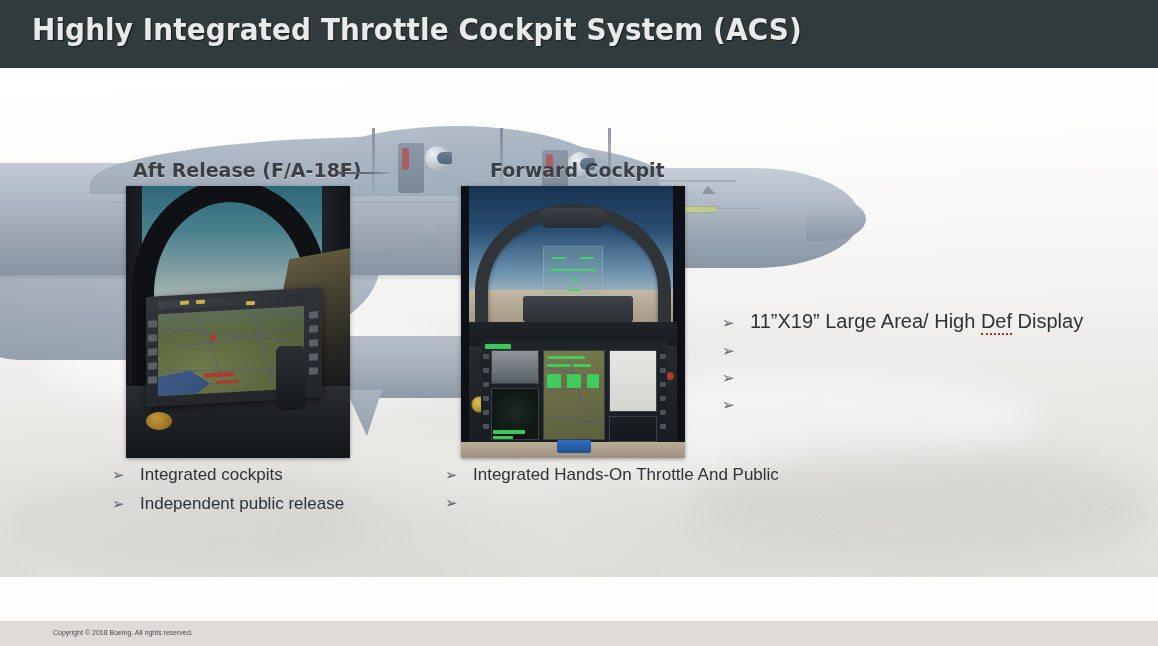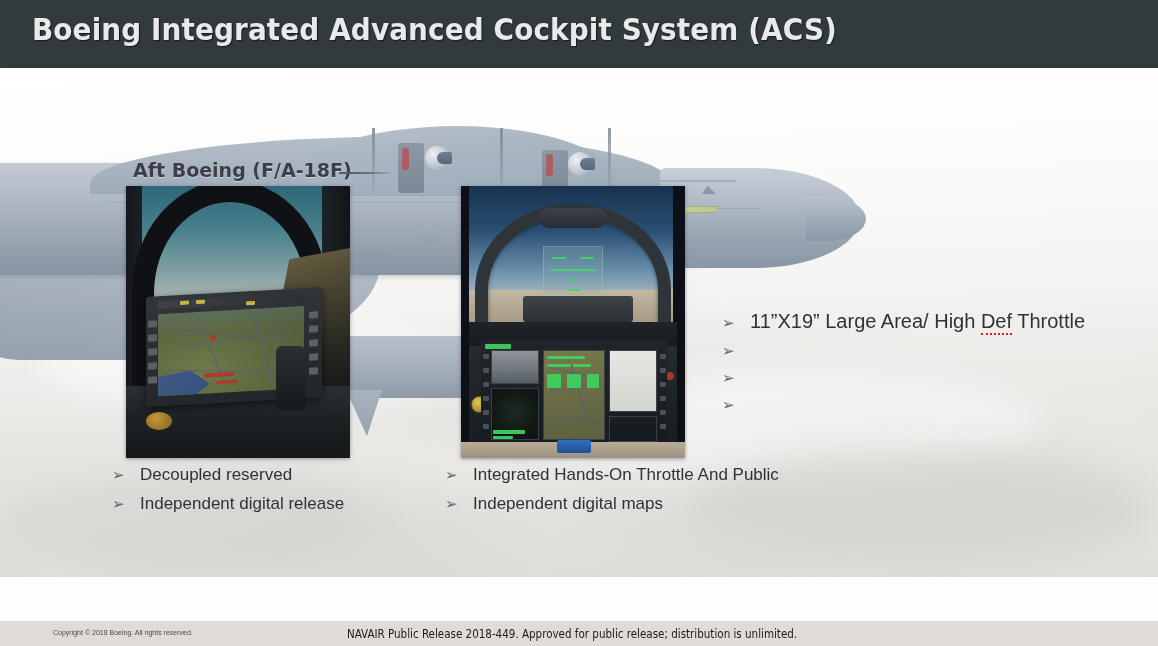--- a/index.html
+++ b/index.html
@@ -582,25 +582,26 @@
       <div class="panel-line pl2"></div>
       <div class="panel-line pl3"></div>
       <div class="panel-line pl4"></div>
       <div class="hud-glass"></div>
       <div class="vent"></div>
       <div class="natl-mark"></div>
     </div>
   </div>
 
   <div class="title-bar">
-    <div class="title-text">Boeing Integrated Advanced Cockpit System (ACS)</div>
+    <div class="title-text">Highly Integrated Throttle Cockpit System (ACS)</div>
   </div>
 
-  <div class="cockpit-label lbl-aft">Aft Boeing (F/A-18F)</div>
+  <div class="cockpit-label lbl-aft">Aft Release (F/A-18F)</div>
   <div class="leader-line"></div>
+  <div class="cockpit-label lbl-fwd">Forward Cockpit</div>
 
   <div class="photo photo-aft">
     <div class="aft-sky"></div>
     <div class="aft-ground"></div>
     <div class="aft-horizon-haze"></div>
     <div class="aft-left-dark"></div>
     <div class="aft-right-dark"></div>
     <div class="aft-canopy-arch"></div>
     <div class="aft-seat-rail"></div>
     <div class="aft-red-mark"></div>
@@ -696,52 +697,50 @@
     <div class="bezel-btn" style="left:199px; top:224px;"></div>
     <div class="bezel-btn" style="left:199px; top:238px;"></div>
 
     <div class="fwd-bottom"></div>
     <div class="fwd-bot-blue"></div>
   </div>
 
   <div class="list-right">
     <div class="bullet-row">
       <span class="bullet-mark">➢</span>
-      <span class="bullet-text"><span>11”X19” Large Area/ High </span><span class="misspell">Def</span><span> Throttle</span></span>
+      <span class="bullet-text"><span>11”X19” Large Area/ High </span><span class="misspell">Def</span><span> Display</span></span>
     </div>
     <div class="bullet-row">
       <span class="bullet-mark">➢</span>
     </div>
     <div class="bullet-row">
       <span class="bullet-mark">➢</span>
     </div>
     <div class="bullet-row">
       <span class="bullet-mark">➢</span>
     </div>
   </div>
 
   <div class="list-aft">
     <div class="bullet-row">
       <span class="bullet-mark">➢</span>
-      <span class="bullet-text small">Decoupled reserved</span>
+      <span class="bullet-text small">Integrated cockpits</span>
     </div>
     <div class="bullet-row">
       <span class="bullet-mark">➢</span>
-      <span class="bullet-text small">Independent digital release</span>
+      <span class="bullet-text small">Independent public release</span>
     </div>
   </div>
 
   <div class="list-fwd">
     <div class="bullet-row">
       <span class="bullet-mark">➢</span>
       <span class="bullet-text small">Integrated Hands-On Throttle And Public</span>
     </div>
     <div class="bullet-row">
       <span class="bullet-mark">➢</span>
-      <span class="bullet-text small">Independent digital maps</span>
     </div>
   </div>
 
   <div class="footer-strip"></div>
   <div class="copyright">Copyright © 2018 Boeing. All rights reserved.</div>
-  <div class="navair">NAVAIR Public Release 2018-449. Approved for public release; distribution is unlimited.</div>
 
 </div>
 
 </body></html>

